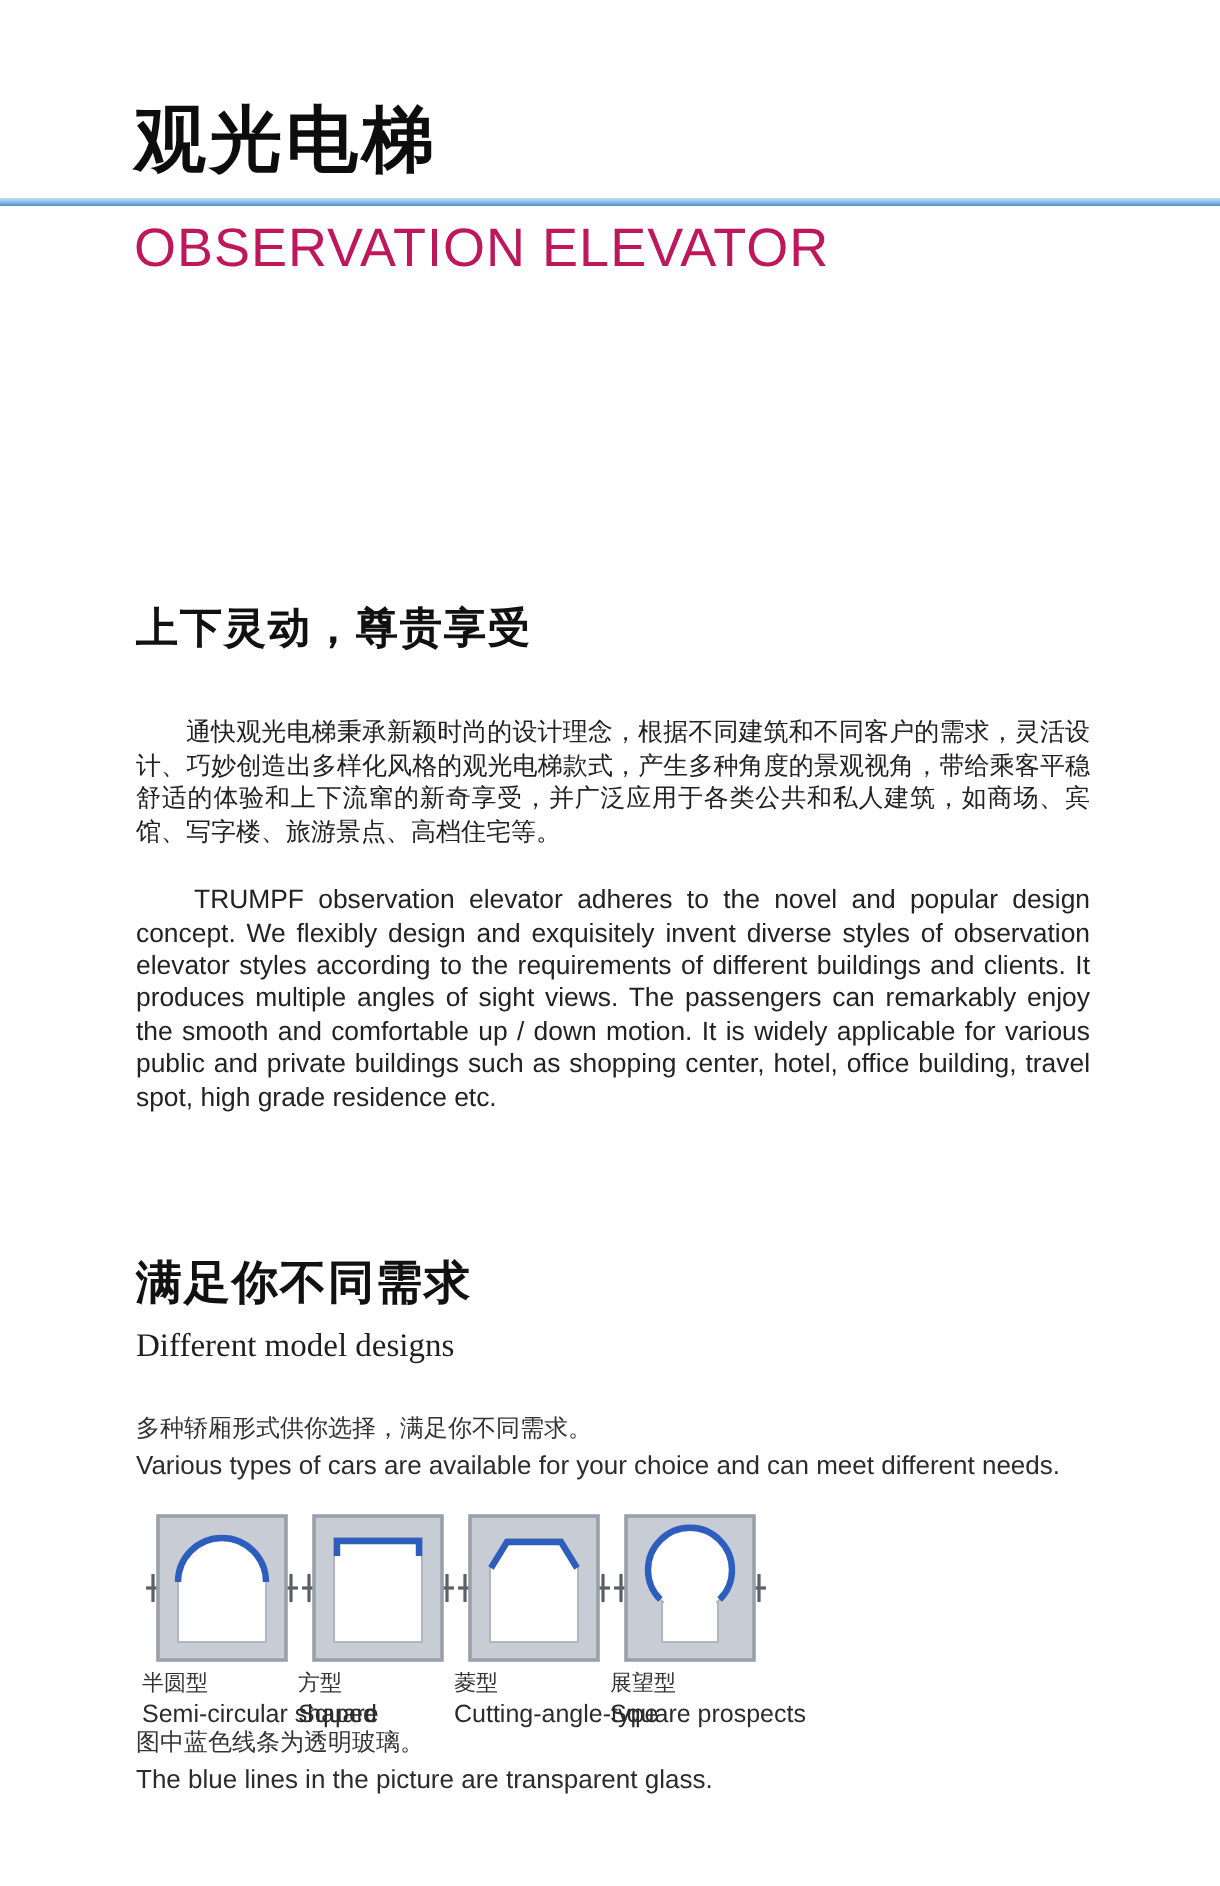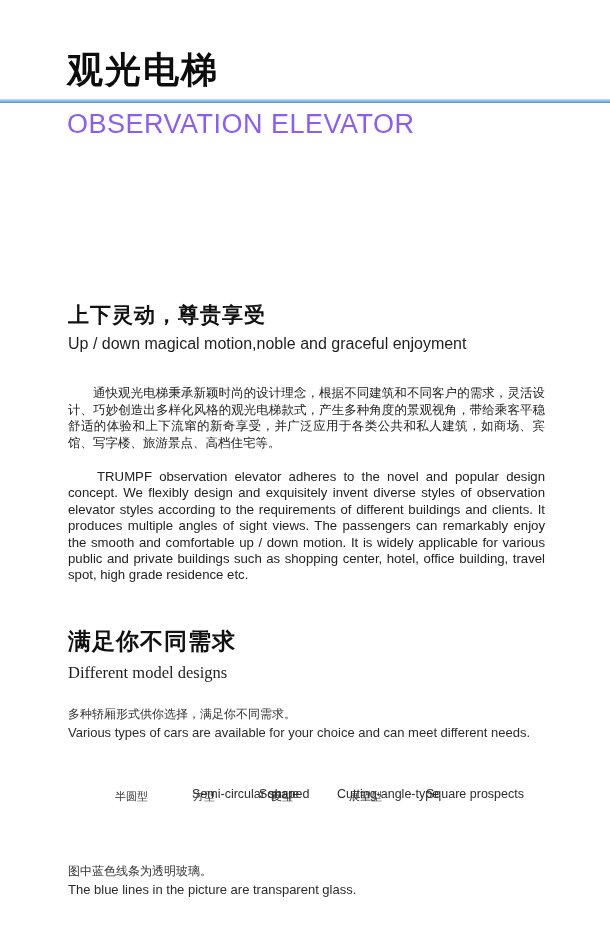--- a/index.html
+++ b/index.html
@@ -16,21 +16,21 @@
     position:absolute;left:67px;top:48px;
     font-size:36px;font-weight:900;letter-spacing:2px;color:#0d0d0d;
     line-height:1.2;
   }
   .header-rule{
     position:absolute;left:0;top:99px;width:610px;height:4px;
     background:linear-gradient(#c3e0f6 0%,#85bbe9 55%,#4e8ec6 100%);
   }
   .doc-subtitle{
     position:absolute;left:67px;top:108px;
-    font-size:27px;font-weight:400;letter-spacing:.5px;color:#8b5cf6;
+    font-size:27px;font-weight:400;letter-spacing:.5px;color:#be185d;
     line-height:1.2;
   }
   
   .sec-motion{position:absolute;left:68px;top:302px;width:477px;}
   .h-zh{
     font-size:21px;font-weight:900;color:#111;line-height:1.25;
     letter-spacing:1px;margin:0;
   }
   .h-en{
     font-size:16px;font-weight:400;color:#1f1f1f;line-height:1.3;
@@ -51,21 +51,21 @@
   .h-zh-2{font-size:23px;font-weight:900;color:#111;line-height:1.2;letter-spacing:1px;margin:0;}
   .h-en-2{font-size:16.5px;font-weight:400;color:#1f1f1f;margin:7px 0 0 0;font-family:Liberation Serif, serif;}
   .intro-zh{font-size:12px;color:#333;margin:24px 0 0 0;line-height:1.3;}
   .intro-en{font-size:13px;color:#2b2b2b;margin:3px 0 0 0;line-height:1.3;}
   
   .figures{
     position:absolute;left:71px;top:757px;
     display:flex;flex-direction:row;
   }
   .figure{
-    width:78px;display:flex;flex-direction:row;align-items:center;gap:44px;
+    width:78px;display:flex;flex-direction:column;align-items:flex-start;
   }
   .figure svg{display:block;}
   .fig-label-zh{
     margin-top:5px;font-size:11px;color:#333;white-space:nowrap;line-height:1.2;
   }
   .fig-label-en{
     margin-top:1px;font-size:12.5px;color:#2b2b2b;white-space:nowrap;line-height:1.2;
   }
   
   .note{position:absolute;left:68px;top:864px;}
@@ -76,21 +76,20 @@
 <body>
 
 <div class="page">
 
   <div class="doc-title">观光电梯</div>
   <div class="header-rule"></div>
   <div class="doc-subtitle">OBSERVATION ELEVATOR</div>
 
   <div class="sec-motion">
     <div class="h-zh">上下灵动，尊贵享受</div>
-    <div class="h-en">Up / down magical motion,noble and graceful enjoyment</div>
     <p class="para-zh">通快观光电梯秉承新颖时尚的设计理念，根据不同建筑和不同客户的需求，灵活设计、巧妙创造出多样化风格的观光电梯款式，产生多种角度的景观视角，带给乘客平稳舒适的体验和上下流窜的新奇享受，并广泛应用于各类公共和私人建筑，如商场、宾馆、写字楼、旅游景点、高档住宅等。</p>
     <p class="para-en">TRUMPF observation elevator adheres to the novel and popular design concept.  We flexibly design and exquisitely invent diverse styles of observation elevator styles according to the requirements of different buildings and clients.  It produces multiple angles of sight views.  The passengers can remarkably enjoy the smooth and comfortable up / down motion.  It is widely applicable for various public and private buildings such as shopping center, hotel, office building, travel spot, high grade residence etc.</p>
   </div>
 
   <div class="sec-designs">
     <div class="h-zh-2">满足你不同需求</div>
     <div class="h-en-2">Different model designs</div>
     <p class="intro-zh">多种轿厢形式供你选择，满足你不同需求。</p>
     <p class="intro-en">Various types of cars are available for your choice and can meet different needs.</p>
   </div>

